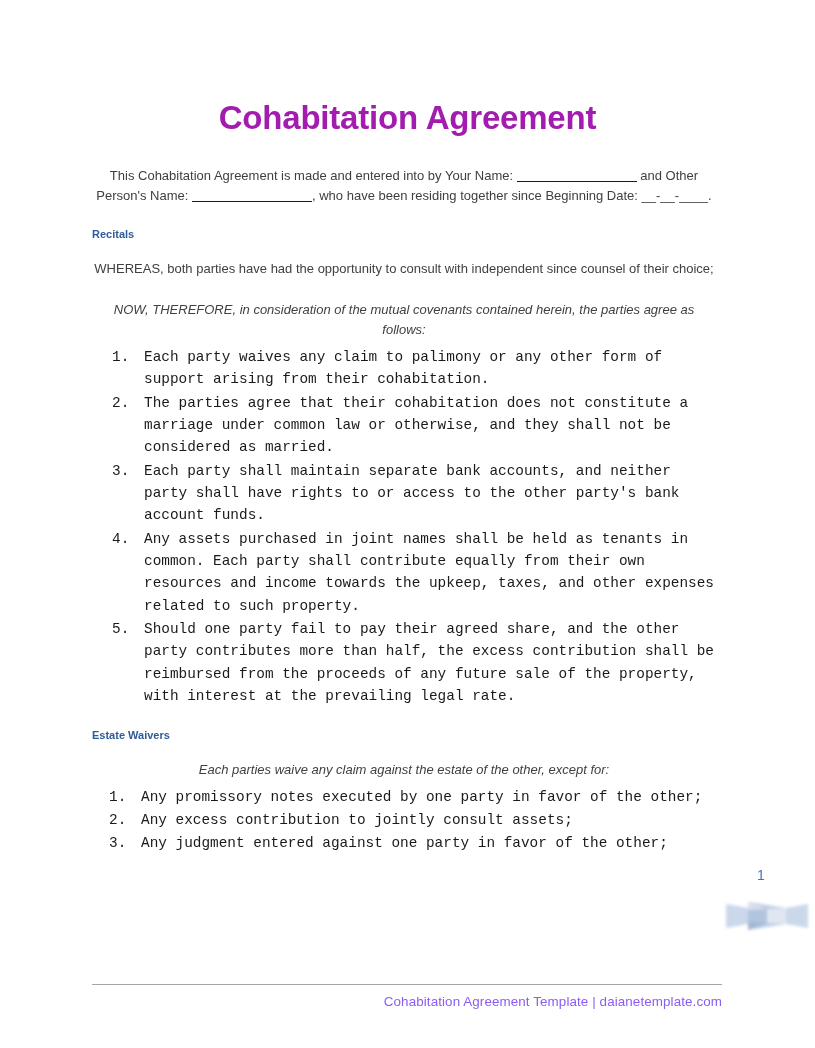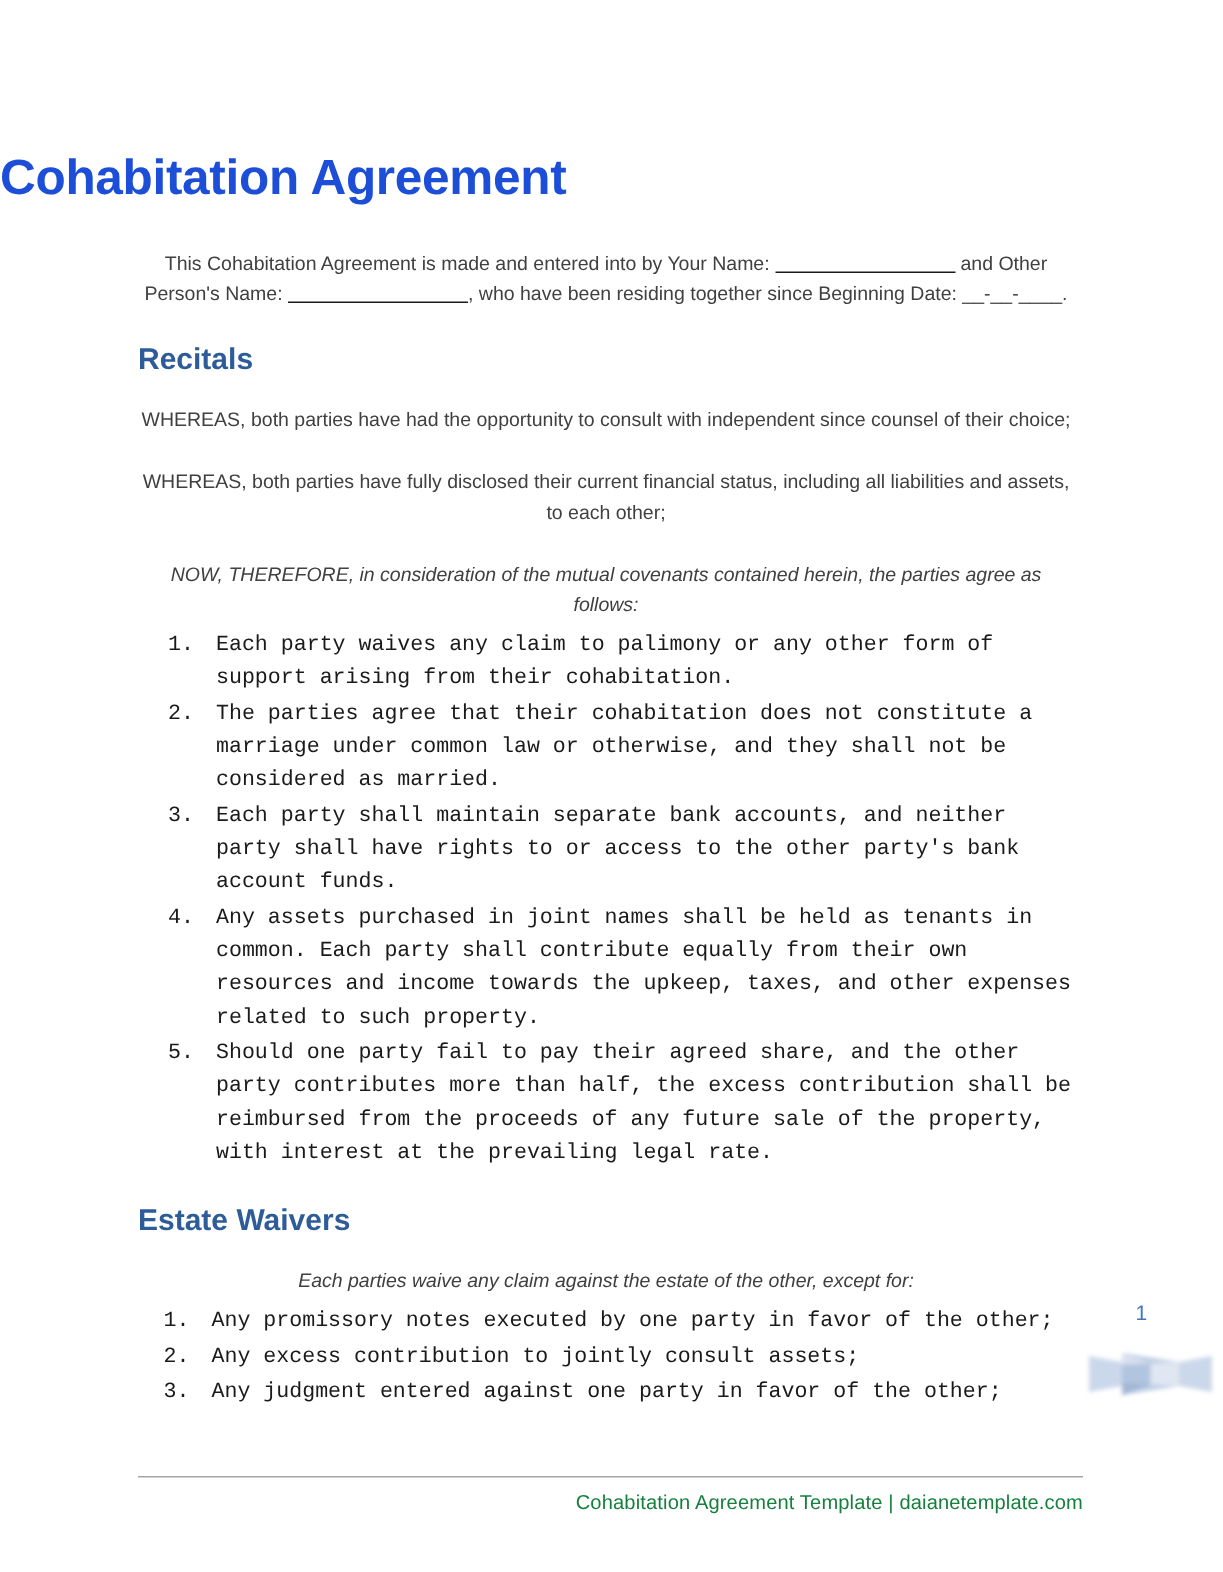--- a/index.html
+++ b/index.html
@@ -19,23 +19,24 @@
     overflow: hidden;
     box-sizing: border-box;
   }
 
   
   .doc-title {
     position: absolute;
     left: 0;
     top: 78px;
     width: 815px;
+    text-align: center;
     font-size: 33px;
     font-weight: bold;
-    color: #1d4ed8;
+    color: #a21caf;
     letter-spacing: -0.2px;
     line-height: 1.1;
   }
 
   
   .content {
     position: absolute;
     left: 92px;
     top: 166px;
     width: 624px;
@@ -48,21 +49,21 @@
     color: #404040;
     text-align: center;
   }
   p.body-text.tight {
     margin-bottom: 6px;
     font-style: italic;
   }
 
   h2.section-heading {
     margin: 0 0 17px 0;
-    font-size: 20px;
+    font-size: 11px;
     font-weight: bold;
     color: #2e5c99;
     line-height: 1.3;
   }
 
   
   ol.num-list {
     margin: 0 0 21px 0;
     padding: 0 0 0 46px;
     list-style-position: outside;
@@ -122,40 +123,39 @@
     height: 1px;
     background: #a6a6a6;
   }
   .footer-text {
     position: absolute;
     left: 92px;
     top: 992px;
     width: 630px;
     text-align: right;
     font-size: 13.4px;
-    color: #15803d;
+    color: #8b5cf6;
     line-height: 1.5;
     letter-spacing: 0.1px;
   }
 </style>
 </head>
 <body>
 
 <div class="page">
 
   <h1 class="doc-title">Cohabitation Agreement</h1>
 
   <div class="content">
 
     <p class="body-text"><span>This Cohabitation Agreement is made and entered into by Your Name: </span><span class="blank blank-name"></span><span> and Other Person's Name: </span><span class="blank blank-name"></span><span>, who have been residing together since Beginning Date: __-__-____.</span></p>
 
     <h2 class="section-heading">Recitals</h2>
 
     <p class="body-text">WHEREAS, both parties have had the opportunity to consult with independent since counsel of their choice;</p>
-    <p class="body-text">WHEREAS, both parties have fully disclosed their current financial status, including all liabilities and assets, to each other;</p>
     <p class="body-text tight">NOW, THEREFORE, in consideration of the mutual covenants contained herein, the parties agree as follows:</p>
 
     <ol class="num-list">
       <li>Each party waives any claim to palimony or any other form of support arising from their cohabitation.</li>
       <li>The parties agree that their cohabitation does not constitute a marriage under common law or otherwise, and they shall not be considered as married.</li>
       <li>Each party shall maintain separate bank accounts, and neither party shall have rights to or access to the other party's bank account funds.</li>
       <li>Any assets purchased in joint names shall be held as tenants in common. Each party shall contribute equally from their own resources and income towards the upkeep, taxes, and other expenses related to such property.</li>
       <li>Should one party fail to pay their agreed share, and the other party contributes more than half, the excess contribution shall be reimbursed from the proceeds of any future sale of the property, with interest at the prevailing legal rate.</li>
     </ol>
 

